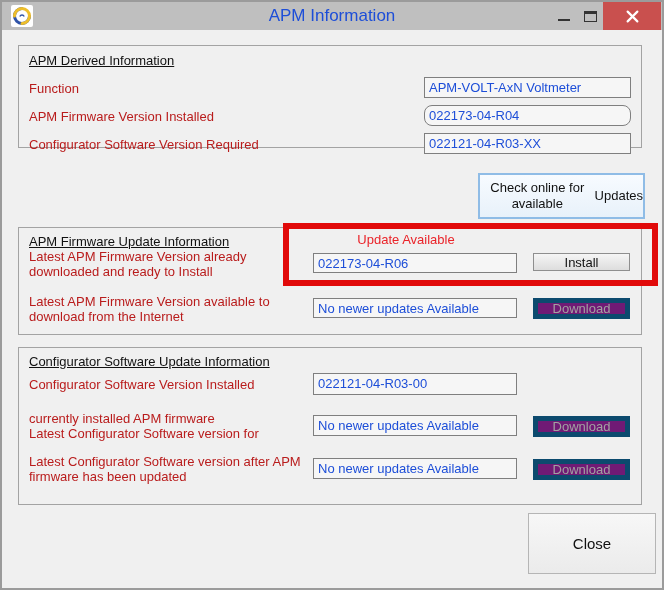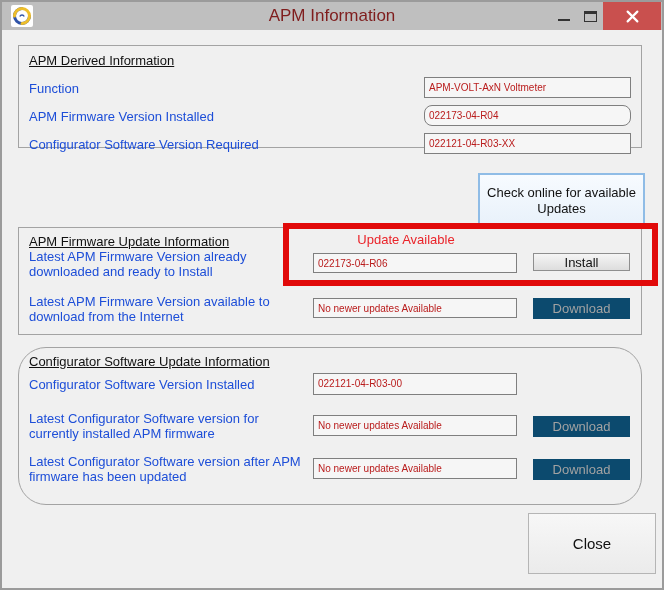--- a/index.html
+++ b/index.html
@@ -11,58 +11,58 @@
     overflow:hidden;
   }
   
   .titlebar {
     position:absolute; left:0; top:0; right:0; height:28px;
     background:#bfbfbf; display:flex; align-items:center;
   }
   .app-logo { position:absolute; left:9px; top:3px; width:22px; height:22px; }
   .title-text {
     position:absolute; left:0; right:0; top:0; height:28px;
-    text-align:center; line-height:28px; font-size:17px; color:#7f1d1d;
+    text-align:center; line-height:28px; font-size:17px; color:#1d4ed8;
   }
   .win-btn { position:absolute; top:0; height:28px; display:flex; align-items:center; justify-content:center; cursor:default; }
   .btn-min { left:550px; width:24px; }
   .btn-min .dash { width:12px; height:2px; background:#333; margin-top:8px; }
   .btn-max { left:576px; width:24px; }
   .btn-max .boxg { width:13px; height:11px; border:1px solid #333; border-top:3px solid #333; background:transparent; }
   .btn-close { left:601px; width:58px; background:#c9504e; }
   
   .groupbox {
     position:absolute; left:16px; width:624px;
     border:1px solid #a3a3a3; background:#f0f0f0;
   }
   .grp-heading {
     position:absolute; left:10px; font-size:13px;
     text-decoration:underline; color:#111; white-space:nowrap;
   }
-  .lbl { position:absolute; left:10px; font-size:13px; line-height:15px; color:#1d4ed8; }
+  .lbl { position:absolute; left:10px; font-size:13px; line-height:15px; color:#b91c1c; }
   .lbl span { display:block; white-space:nowrap; }
   .valbox {
     position:absolute; height:21px; border:1px solid #7f7f7f;
-    background:#f6f6f6; font-size:10px; line-height:19px;
-    padding:0 4px; white-space:nowrap; overflow:hidden; color:#b91c1c;
+    background:#f6f6f6; font-size:13px; line-height:19px;
+    padding:0 4px; white-space:nowrap; overflow:hidden; color:#1d4ed8;
   }
   
   .btn {
     position:absolute; font-family:"Liberation Sans", sans-serif; font-size:13px;
     display:flex; align-items:center; justify-content:center;
     border:1px solid #8e8e8e; background:linear-gradient(#f5f5f5,#dddddd);
     color:#111; cursor:default; text-align:center;
   }
   .btn.disabled {
-    border:5px solid #0c4a6e; background:#0c4a6e; color:#a2a2a2;
+    border:5px solid #0c4a6e; background:#701a75; color:#a2a2a2;
   }
   .btn-check {
-    left:476px; top:171px; width:167px; height:55px;
+    left:476px; top:171px; width:167px; height:46px;
     border:2px solid #8fbce6; background:linear-gradient(#f7fbff,#e8f1fa);
-    flex-direction:column; line-height:16px; font-size:13px;
+    line-height:16px; font-size:13px;
   }
   .btn-close-big {
     left:526px; top:511px; width:128px; height:61px;
     border:1px solid #b5b5b5; background:linear-gradient(#f7f7f7,#ebebeb);
     font-size:15px;
   }
   
   .highlight-rect {
     position:absolute; left:281px; top:221px; width:375px; height:63px;
     border:6px solid #e10a0a; background:transparent; pointer-events:none;
@@ -132,29 +132,29 @@
       <span>Latest APM Firmware Version available to</span>
       <span>download from the Internet</span>
     </div>
     <div class="valbox" style="left:294px; top:70px; width:204px; height:20px;">No newer updates Available</div>
     <div class="btn disabled" style="left:514px; top:70px; width:97px; height:21px;">Download</div>
   </div>
 
   <div class="status-red">Update Available</div>
   <div class="highlight-rect"></div>
 
-  <div class="groupbox" style="top:345px; height:158px;border-radius:28px;">
+  <div class="groupbox" style="top:345px; height:158px;">
     <div class="grp-heading" style="top:6px;">Configurator Software Update Information</div>
     <div class="lbl" style="top:29px;">
       <span>Configurator Software Version Installed</span>
     </div>
     <div class="valbox" style="left:294px; top:25px; width:204px; height:22px;">022121-04-R03-00</div>
     <div class="lbl" style="top:63px;">
+      <span>currently installed APM firmware</span>
       <span>Latest Configurator Software version for</span>
-      <span>currently installed APM firmware</span>
     </div>
     <div class="valbox" style="left:294px; top:67px; width:204px; height:21px;">No newer updates Available</div>
     <div class="btn disabled" style="left:514px; top:68px; width:97px; height:21px;">Download</div>
     <div class="lbl" style="top:106px;">
       <span>Latest Configurator Software version after APM</span>
       <span>firmware has been updated</span>
     </div>
     <div class="valbox" style="left:294px; top:110px; width:204px; height:21px;">No newer updates Available</div>
     <div class="btn disabled" style="left:514px; top:111px; width:97px; height:21px;">Download</div>
   </div>

